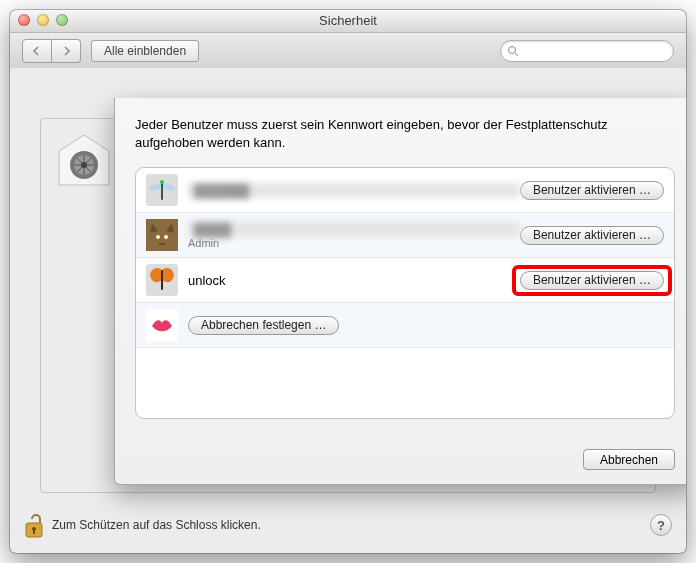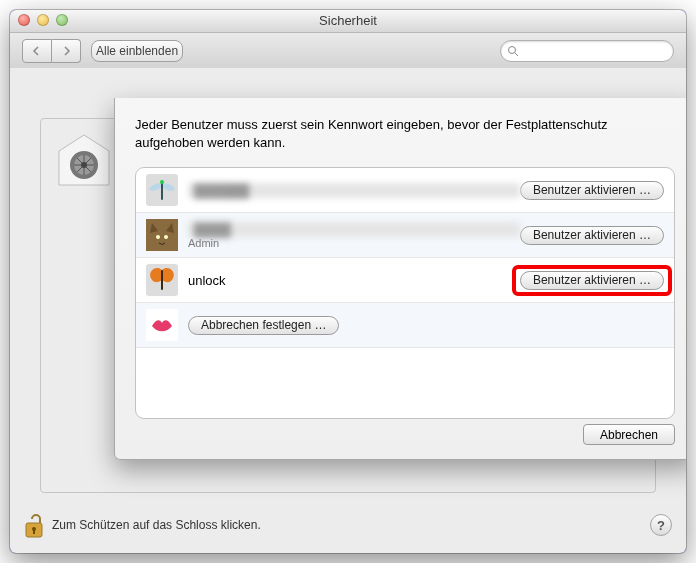--- a/index.html
+++ b/index.html
@@ -9,21 +9,21 @@
   .traffic{position:absolute;left:8px;top:4px;display:flex;gap:7px}
   .tl{width:12px;height:12px;border-radius:50%;box-shadow:inset 0 0 0 1px rgba(0,0,0,.2)}
   .tl.r{background:radial-gradient(circle at 40% 35%,#ffb3ad,#e25043)}
   .tl.y{background:radial-gradient(circle at 40% 35%,#ffe7a4,#e6b93c)}
   .tl.g{background:radial-gradient(circle at 40% 35%,#c1ebb1,#7ab85b)}
   .toolbar{height:36px;background:linear-gradient(#eaeaea,#d3d3d3);border-bottom:1px solid #a8a8a8;display:flex;align-items:center;padding:0 12px;gap:10px}
   .seg{display:flex}
   .segbtn{width:28px;height:22px;background:linear-gradient(#fbfbfb,#e0e0e0);border:1px solid #9f9f9f;display:flex;align-items:center;justify-content:center;color:#8a8a8a}
   .segbtn:first-child{border-radius:4px 0 0 4px}
   .segbtn:last-child{border-radius:0 4px 4px 0;border-left:none}
-  .pillbtn{height:20px;padding:0 4px;background:linear-gradient(#fcfcfc,#e2e2e2);border:1px solid #a0a0a0;border-radius:8px;font-size:12px;color:#444;display:flex;align-items:center}
+  .pillbtn{height:20px;padding:0 12px;background:linear-gradient(#fcfcfc,#e2e2e2);border:1px solid #a0a0a0;border-radius:3px;font-size:12px;color:#444;display:flex;align-items:center}
   .spacer{flex:1}
   .search{display:flex;align-items:center;background:#fff;border:1px solid #b0b0b0;border-radius:11px;height:20px;width:160px;padding:0 6px;box-shadow:inset 0 1px 2px rgba(0,0,0,.15)}
   .search svg{flex:none}
   .search input{border:none;outline:none;flex:1;font-size:12px;background:transparent;margin-left:4px}
   .content{position:absolute;top:58px;left:0;right:0;bottom:0;background:#ececec}
   .panel{position:absolute;left:30px;right:30px;top:50px;bottom:60px;border:1px solid #c5c5c5;border-radius:4px;background:#ececec}
   .vault{position:absolute;left:14px;top:12px;width:58px;height:58px}
   .peekbtn{position:absolute;right:12px;top:170px;height:20px;padding:0 14px;background:linear-gradient(#fefefe,#e2e2e2);border:1px solid #999;border-radius:10px;font-size:12px}
   .footer{position:absolute;left:14px;right:14px;bottom:14px;display:flex;align-items:center;gap:4px;font-size:12px;color:#333}
   .footer .spacer{flex:1}
@@ -34,21 +34,21 @@
   .userlist{border:1px solid #c2c2c2;border-radius:9px;background:#fff;height:250px;overflow:hidden}
   .row{display:flex;align-items:center;padding:6px 10px;border-bottom:1px solid #e6e6e6;min-height:40px;box-sizing:border-box}
   .row.alt{background:#f4f7fb}
   .avatar{width:32px;height:32px;border-radius:3px;margin-right:10px;flex:none;background:#ddd;display:flex;align-items:center;justify-content:center}
   .uname{flex:1;display:flex;flex-direction:column;justify-content:flex-end;font-size:13px}
   .sub{font-size:11px;color:#7a7a7a;display:flex;align-items:center;gap:4px}
   .blur{filter:blur(3px);color:#999;background:#e5e5e5;border-radius:2px;display:inline-block;padding:0 6px}
   .rowbtn{height:19px;padding:0 12px;background:linear-gradient(#fdfdfd,#e2e2e2);border:1px solid #9a9a9a;border-radius:10px;font-size:12px;color:#222;white-space:nowrap}
   .hl{position:relative}
   .hl::after{content:"";position:absolute;inset:-6px -8px;border:4px solid #f40000;border-radius:6px;pointer-events:none}
-  .sheetbtns{display:flex;justify-content:flex-end;gap:12px;margin-top:5px}
+  .sheetbtns{display:flex;justify-content:flex-end;gap:12px;margin-top:30px}
   .osxbtn{height:21px;padding:0 16px;background:linear-gradient(#fefefe,#e4e4e4);border:1px solid #9a9a9a;border-radius:4px;font-size:12px}
   .warn-tri{width:14px;height:14px}
 </style>
 </head>
 <body>
 
 <div class="shadow-wrap">
 <div class="window">
 
   <div class="titlebar">

